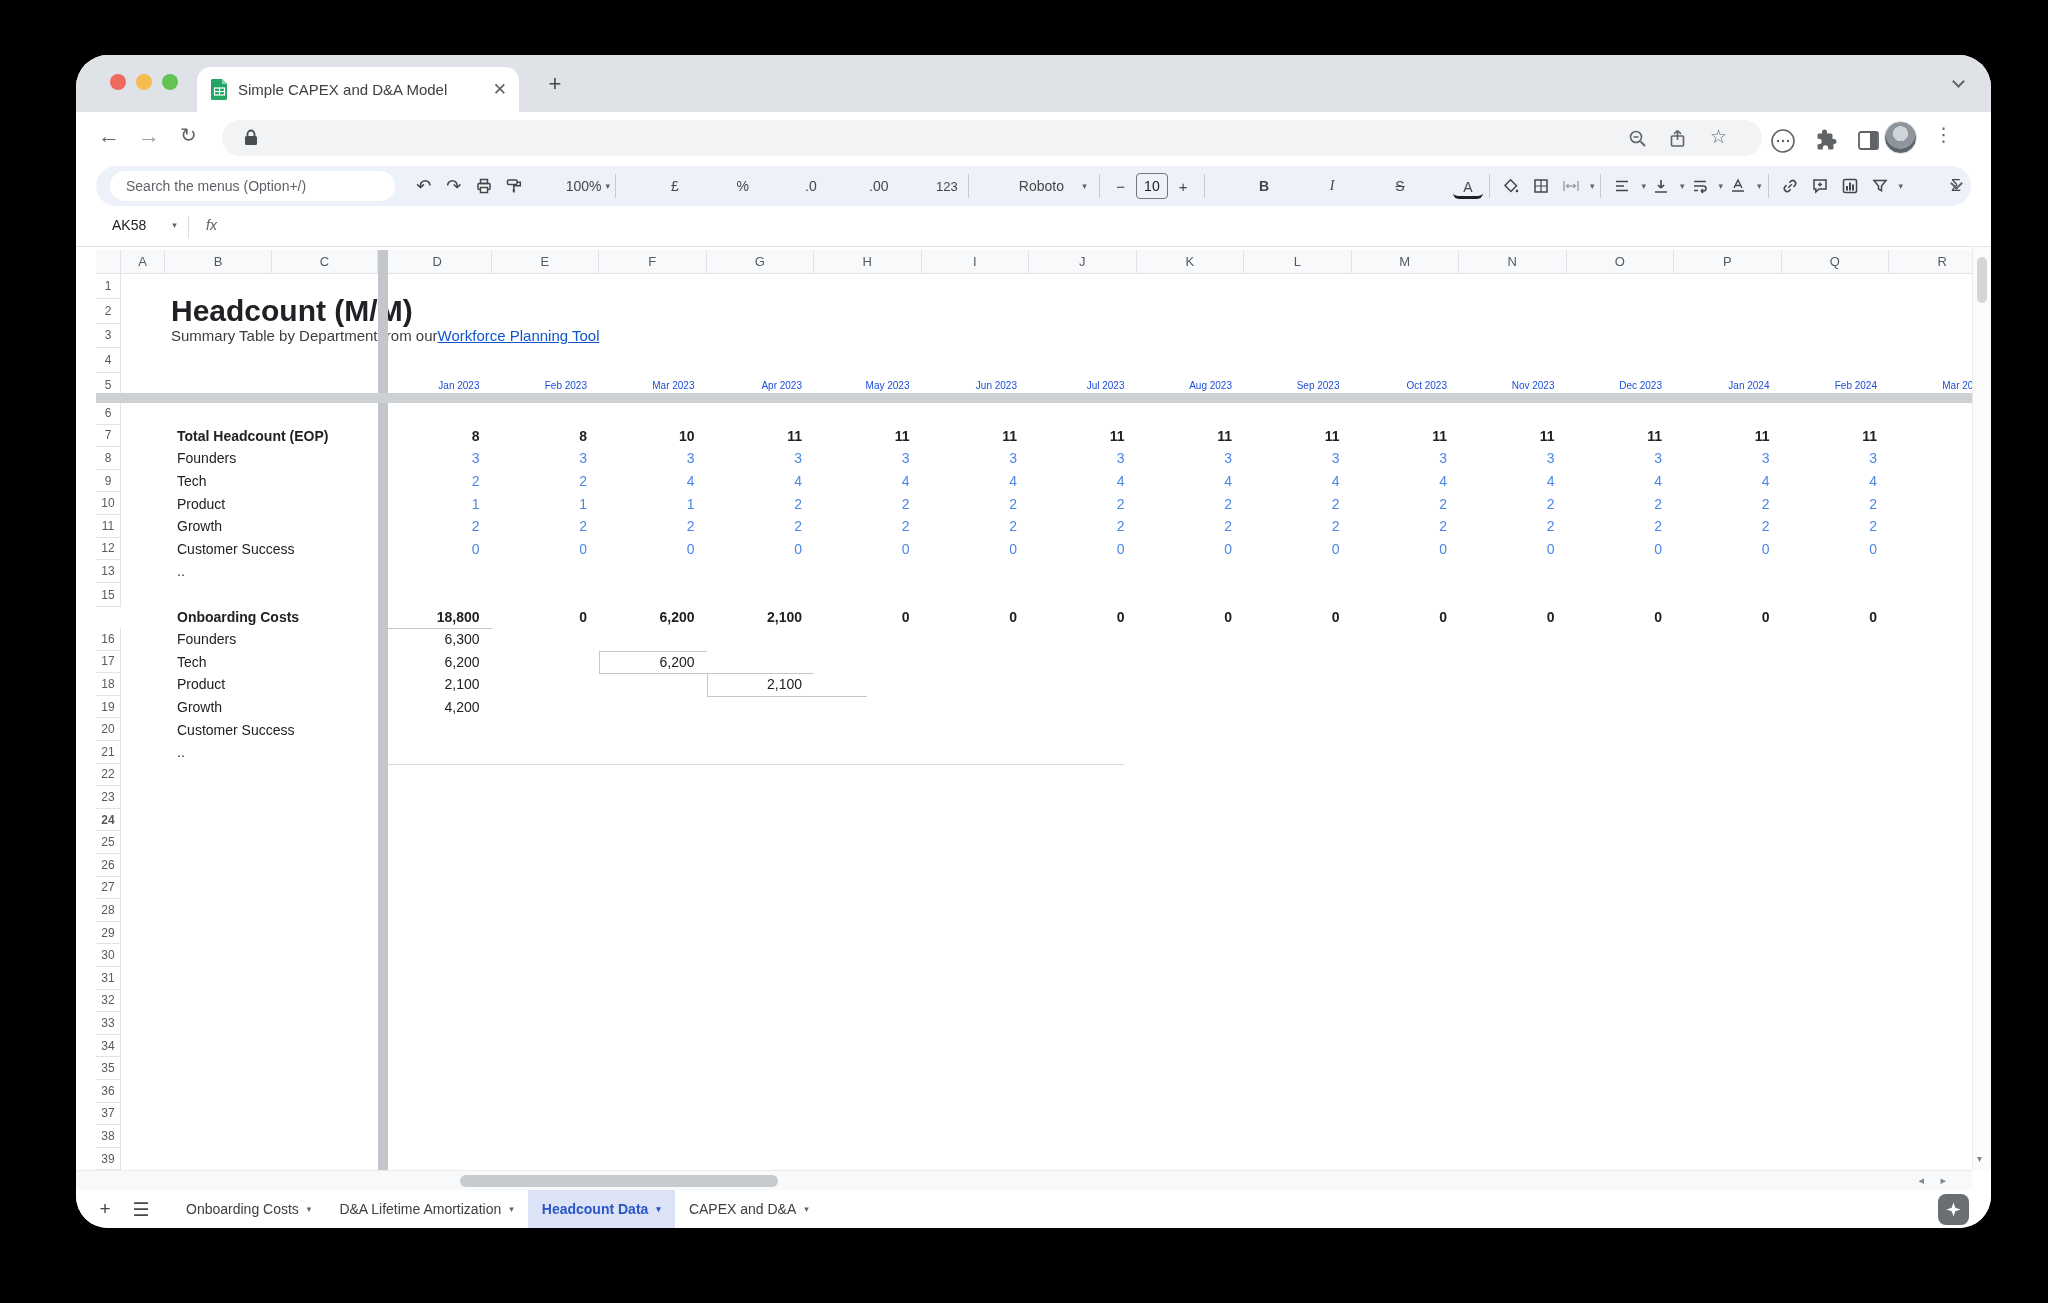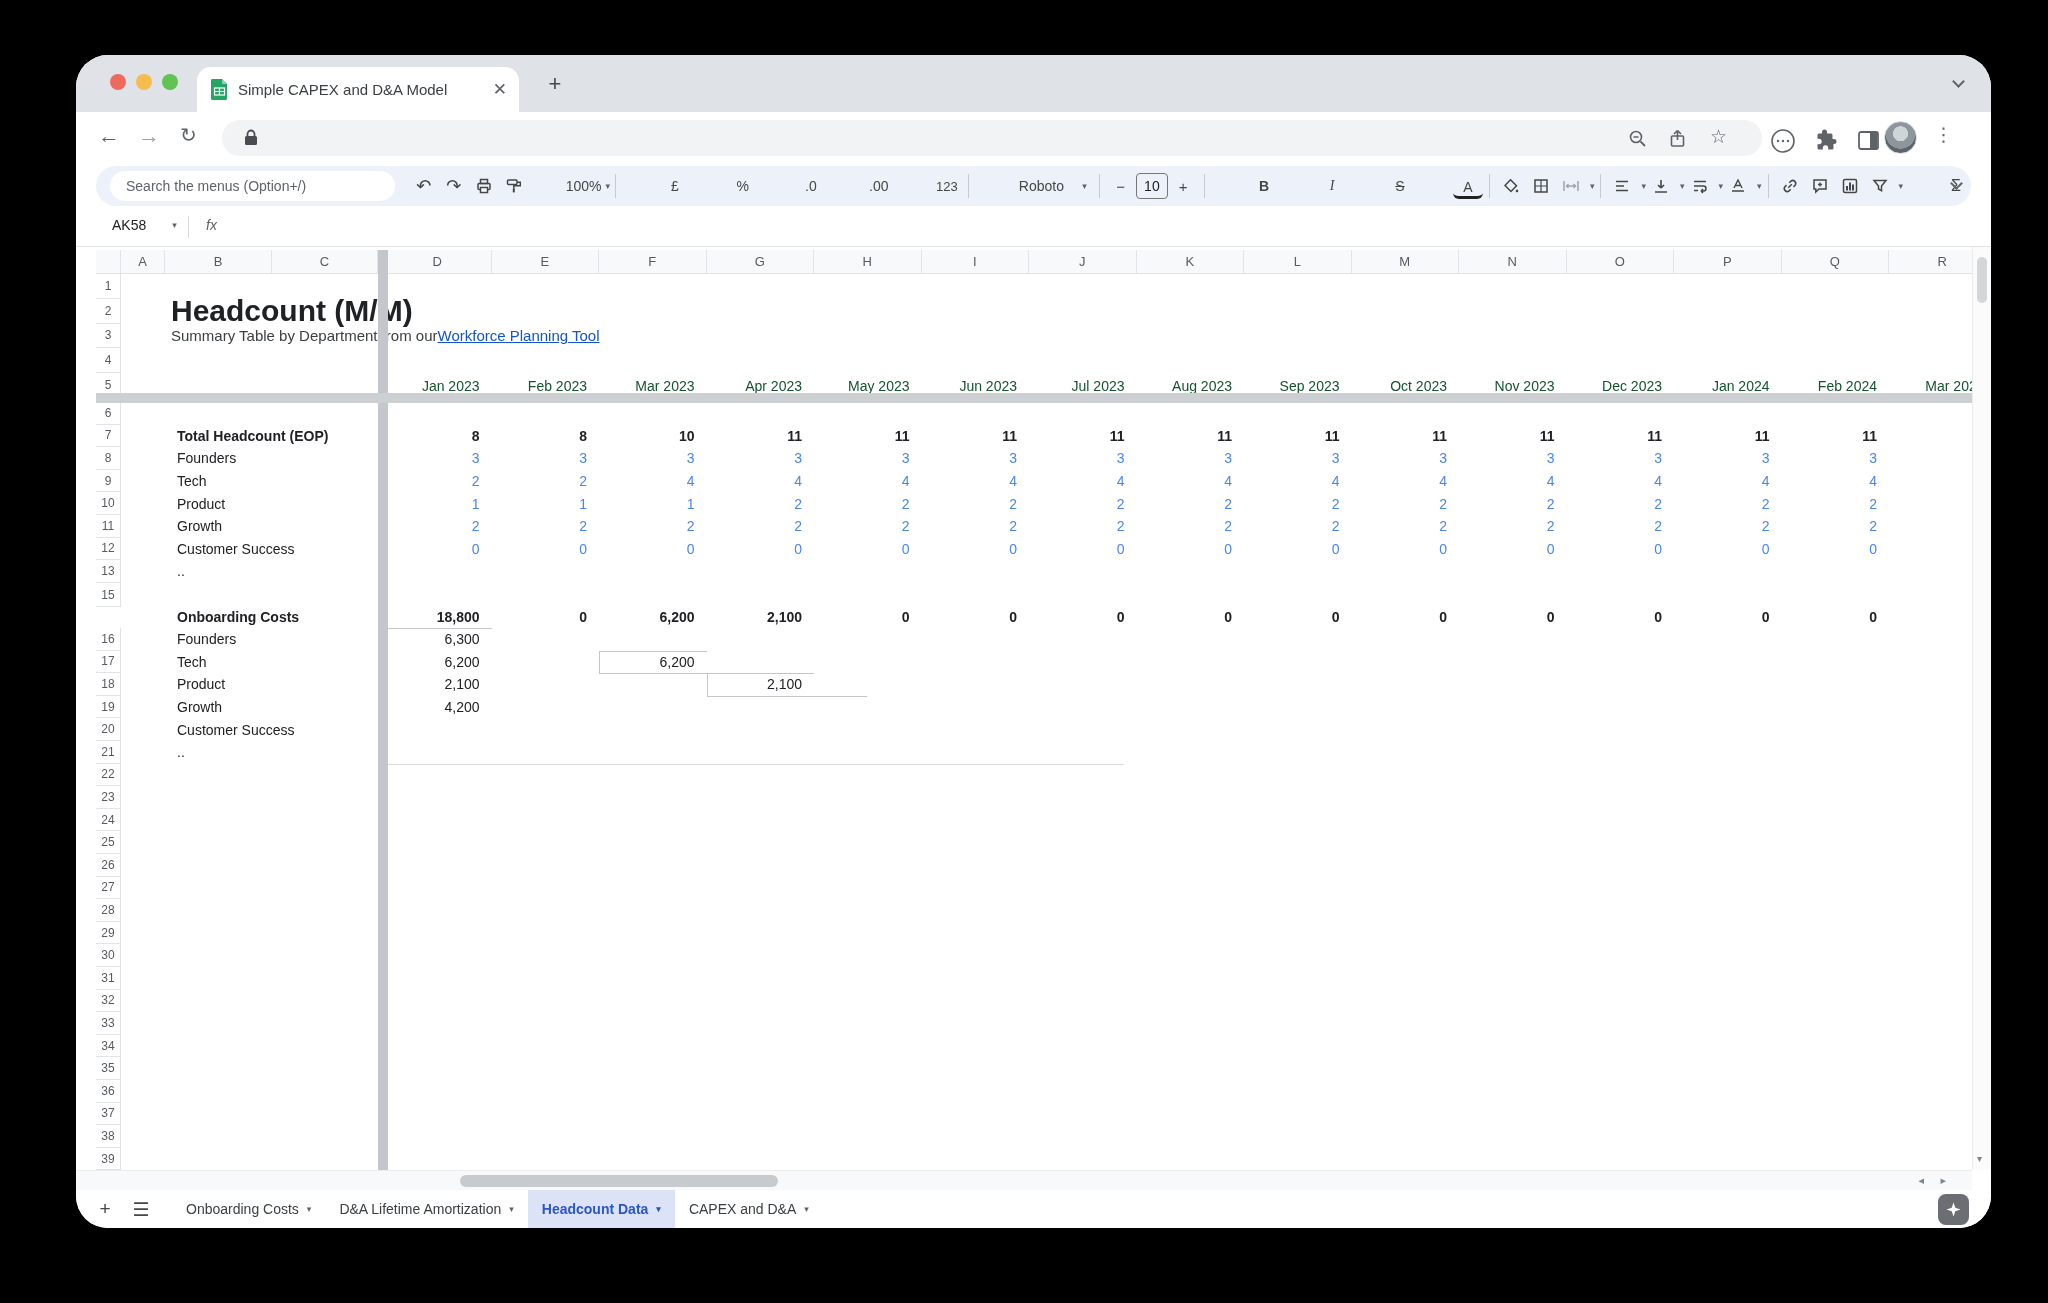--- a/index.html
+++ b/index.html
@@ -43,21 +43,21 @@
 
   
   #grid-clip { position:absolute; left:0; top:192px; width:1896px; height:923px; overflow:hidden; background:#fff; }
   .hdrcell { position:absolute; background:#f8f9fa; border-right:1px solid #e1e3e6; border-bottom:1px solid #e1e3e6; font-size:13px; color:#575b5f; display:flex; align-items:center; justify-content:center; }
   .gutcell { position:absolute; background:#fff; border-right:1px solid #e1e3e6; border-bottom:1px solid #e1e3e6; font-size:12px; color:#575b5f; display:flex; align-items:center; justify-content:center; }
   .cell { position:absolute; font-size:14px; color:#202124; display:flex; align-items:center; }
   .cell.num { justify-content:flex-end; padding-right:12px; }
   .cell.lbl { padding-left:6px; white-space:nowrap; }
   .cell.bold { font-weight:700; }
   .cell.blue { color:#4a86e8; }
-  .mhdr { position:absolute; font-size:14px; color:#14532d; display:flex; align-items:center; justify-content:flex-end; padding-right:12px; white-space:nowrap; }
+  .mhdr { position:absolute; font-size:10px; color:#1d4ed8; display:flex; align-items:center; justify-content:flex-end; padding-right:12px; white-space:nowrap; }
   #frozen-col-divider { position:absolute; background:#c3c6ca; z-index:6; }
   #frozen-row-divider { position:absolute; background:#cdd0d3; z-index:6; }
   .bseg { position:absolute; background:#c4c6c9; z-index:2; }
   #sheet-title { position:absolute; font-size:30px; font-weight:700; color:#202124; white-space:nowrap; z-index:3; }
   #sheet-subtitle { position:absolute; font-size:15px; color:#3c4043; white-space:nowrap; z-index:3; }
   #sheet-subtitle a { color:#1155cc; text-decoration:underline; }
 
   
   #vscroll { position:absolute; left:1896px; top:192px; width:19px; height:923px; background:#fbfbfb; border-left:1px solid #ececec; }
   #vscroll-thumb { position:absolute; left:4px; top:10px; width:10px; height:46px; background:#d4d7da; border-radius:5px; }
@@ -307,21 +307,21 @@
       <div class="gutcell" style="left: 20px; top: 335.8px; width: 25px; height: 22.6px;">14</div>
       <div class="gutcell" style="left: 20px; top: 337px; width: 25px; height: 22.6px; text-align: center;">15</div>
       <div class="gutcell" style="left: 20px; top: 381px; width: 25px; height: 22.6px;">16</div>
       <div class="gutcell" style="left: 20px; top: 403.6px; width: 25px; height: 22.6px;">17</div>
       <div class="gutcell" style="left: 20px; top: 426.2px; width: 25px; height: 22.6px;">18</div>
       <div class="gutcell" style="left: 20px; top: 448.8px; width: 25px; height: 22.6px;">19</div>
       <div class="gutcell" style="left: 20px; top: 471.4px; width: 25px; height: 22.6px;">20</div>
       <div class="gutcell" style="left: 20px; top: 494px; width: 25px; height: 22.6px;">21</div>
       <div class="gutcell" style="left: 20px; top: 516.6px; width: 25px; height: 22.6px;">22</div>
       <div class="gutcell" style="left: 20px; top: 539.2px; width: 25px; height: 22.6px;">23</div>
-      <div class="gutcell" style="left: 20px; top: 561.8px; width: 25px; height: 22.6px;">24</div>
+      <div class="gutcell" style="left: 20px; top: 561.8px; width: 25px; height: 22.6px; font-weight: bold;">24</div>
       <div class="gutcell" style="left: 20px; top: 584.4px; width: 25px; height: 22.6px;">25</div>
       <div class="gutcell" style="left: 20px; top: 607px; width: 25px; height: 22.6px;">26</div>
       <div class="gutcell" style="left: 20px; top: 629.6px; width: 25px; height: 22.6px;">27</div>
       <div class="gutcell" style="left: 20px; top: 652.2px; width: 25px; height: 22.6px;">28</div>
       <div class="gutcell" style="left: 20px; top: 674.8px; width: 25px; height: 22.6px;">29</div>
       <div class="gutcell" style="left: 20px; top: 697.4px; width: 25px; height: 22.6px;">30</div>
       <div class="gutcell" style="left: 20px; top: 720px; width: 25px; height: 22.6px;">31</div>
       <div class="gutcell" style="left: 20px; top: 742.6px; width: 25px; height: 22.6px;">32</div>
       <div class="gutcell" style="left: 20px; top: 765.2px; width: 25px; height: 22.6px;">33</div>
       <div class="gutcell" style="left: 20px; top: 787.8px; width: 25px; height: 22.6px;">34</div>

